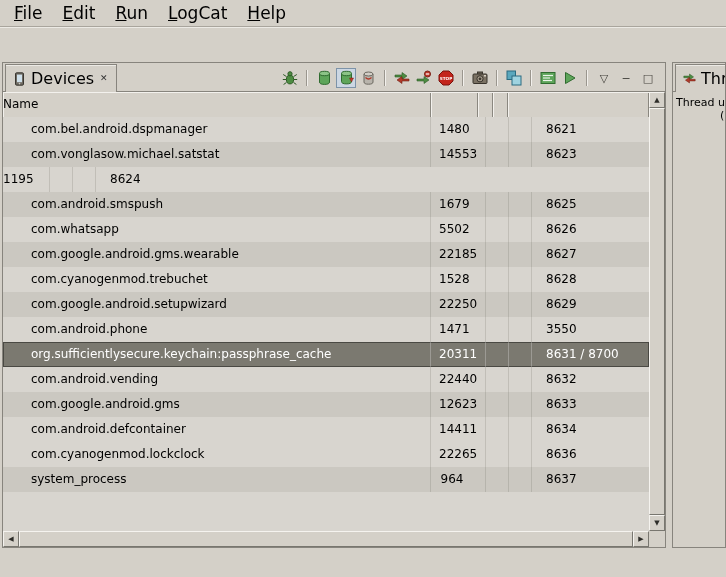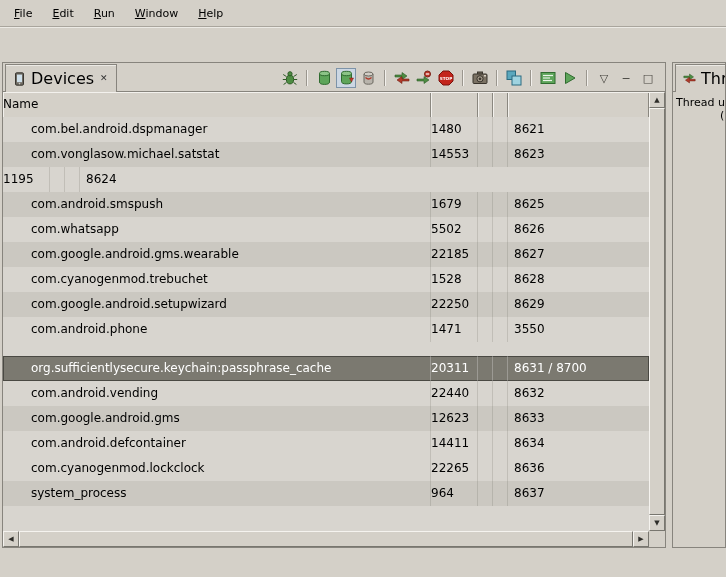--- a/index.html
+++ b/index.html
@@ -2,21 +2,21 @@
 <html style="--window-bg: #d4d0c8; --selection-bg: #7b7970; --selection-text: #ffffff; --row-even: #d8d5cf; --row-odd: #cbc8c1; --border: #87847d; --pressed-bg: #ccd7e3; --pressed-border: #7d93a8; --stop-red: #c3251c; --icon-green: #5ea55a;"><head>
 <meta charset="utf-8">
 <style>
   html,body{margin:0;padding:0;background:#9a9790;}
   #root{position:relative;width:726px;height:577px;background:var(--window-bg,#d4d0c8);
         font-family:"DejaVu Sans","Liberation Sans",sans-serif;font-size:12px;color:#000;overflow:hidden;}
 
   
   .menubar{position:absolute;top:0;left:0;right:0;height:26px;display:flex;align-items:center;
            padding-left:4px;border-bottom:1px solid #a9a59d;box-shadow:0 1px 0 #eceae5;}
-  .menu-item{display:inline-block;padding:4px 10px;font-size:11px;cursor:default;}
+  .menu-item{display:inline-block;padding:4px 10px;font-size:17px;cursor:default;}
   .menu-item::first-letter{text-decoration:underline;}
 
   .topstrip{position:absolute;top:27px;left:0;right:0;height:34px;}
 
   
   .panel{position:absolute;border:1px solid var(--border,#87847d);box-sizing:border-box;
          background:var(--window-bg,#d4d0c8);}
   #devices-panel{left:2px;top:62px;width:664px;height:486px;}
   #threads-panel{left:672px;top:62px;width:54px;height:486px;overflow:hidden;}
   #bottom-panel{left:2px;top:551px;width:722px;height:26px;border-bottom:none;margin-top:41px;}
@@ -38,30 +38,30 @@
   .tb-glyph{font-size:11px;color:#44423d;}
 
   
   .table-region{position:absolute;left:0;top:29px;right:0;bottom:0;}
   .theader{position:absolute;left:0;top:0;right:16px;height:25px;display:flex;background:var(--window-bg,#d4d0c8);}
   .thcell{box-sizing:border-box;height:43px;line-height:24px;padding-left:0;overflow:hidden;white-space:nowrap;
           box-shadow:inset 1px 1px 0 #f3f1ed, inset -1px -1px 0 #8a877f;}
   .thc-name{width:428px;} .thc-pid{width:47px;} .thc-s1{width:15px;} .thc-s2{width:15px;} .thc-port{flex:1;}
 
   .viewport{position:absolute;left:0;top:25px;right:16px;bottom:16px;background:var(--row-even,#d8d5cf);overflow:hidden;}
-  .trow{display:flex;height:25px;box-sizing:border-box;}
+  .trow{display:flex;height:25px;box-sizing:border-box;gap:8px;}
   .trow.even{background:var(--row-even,#d8d5cf);}
   .trow.odd{background:var(--row-odd,#cbc8c1);}
   .trow.sel{background:var(--selection-bg,#7b7970);color:var(--selection-text,#fff);
-            box-shadow:inset 0 0 0 1px #4a4943;margin-top:14px;}
+            box-shadow:inset 0 0 0 1px #4a4943;}
   .tcell{box-sizing:border-box;height:25px;line-height:25px;overflow:hidden;white-space:nowrap;
          border-right:1px solid rgba(90,88,80,0.18);}
   .trow.sel .tcell{border-right-color:rgba(255,255,255,0.25);}
   .c-name{width:428px;padding-left:28px;}
-  .c-pid{width:47px;text-align:left;padding-right:20px;}
+  .c-pid{width:47px;text-align:center;padding-right:20px;}
   .c-s1{width:15px;} .c-s2{width:15px;}
   .c-port{flex:1;padding-left:6px;border-right:none;}
 
   
   .vscroll{position:absolute;right:0;top:0;bottom:16px;width:16px;display:flex;flex-direction:column;background:#c8c5be;}
   .hscroll{position:absolute;left:0;bottom:0;right:16px;height:16px;display:flex;background:#c8c5be;}
   .sb-btn{width:16px;height:16px;flex:0 0 16px;box-sizing:border-box;background:var(--window-bg,#d4d0c8);
           border:1px solid;border-color:#f5f3ef #78766f #78766f #f5f3ef;display:flex;align-items:center;
           justify-content:center;font-size:7px;color:#2e2d29;}
   .sb-thumb{flex:1;box-sizing:border-box;background:var(--window-bg,#d4d0c8);
@@ -76,21 +76,21 @@
 </style>
 </head>
 <body>
 
 <div id="root">
 
   <div class="menubar">
     <span class="menu-item">File</span>
     <span class="menu-item">Edit</span>
     <span class="menu-item">Run</span>
-    <span class="menu-item">Window</span>
+    <span class="menu-item">LogCat</span>
     <span class="menu-item">Help</span>
   </div>
 
   <div class="topstrip"></div>
 
   <div id="devices-panel" class="panel">
     <div class="tabbar">
       <div class="tab">
         <span>
           <svg width="13" height="14" viewBox="0 0 13 14">

